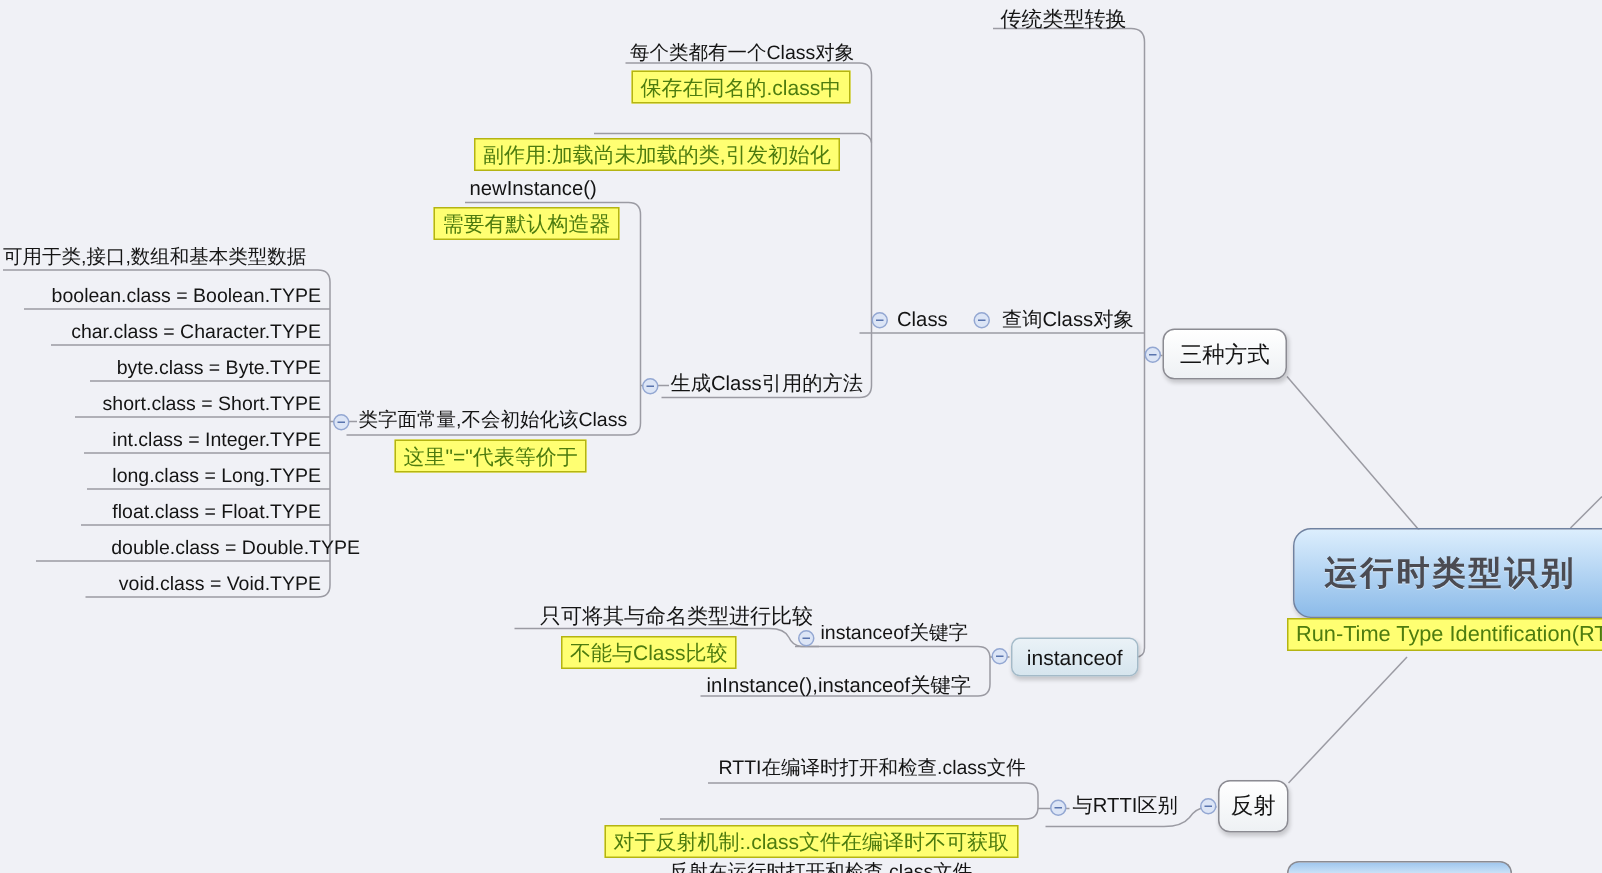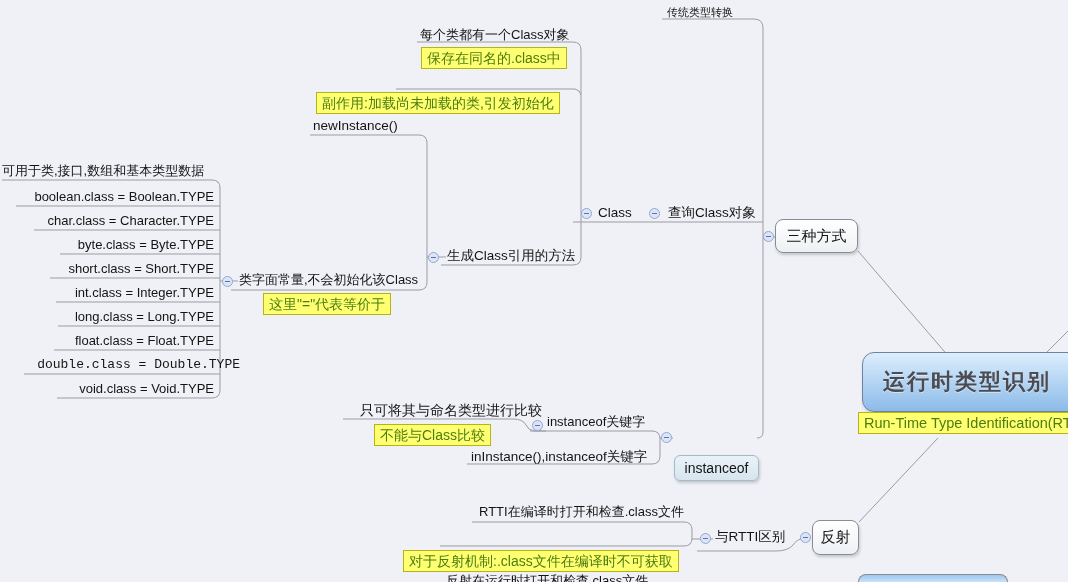--- a/index.html
+++ b/index.html
@@ -25,21 +25,20 @@
   .box{
     position:absolute;box-sizing:border-box;border:1px solid #8b8b92;border-radius:8px;
     background:linear-gradient(#ffffff,#eef1f4);
     display:flex;align-items:center;justify-content:center;
     box-shadow:1px 2px 3px rgba(0,0,0,0.18);
     color:#141414;white-space:nowrap;
   }
   #node-instanceof{
     background:linear-gradient(#eaf2f7,#d6e5ee);border:1px solid #a3bac8;border-radius:6px;
     font-size:14px;
-    margin-top:30px;
   }
   #central-box{
     background:linear-gradient(#dceefd,#8cbbe9);border:1px solid #7082a0;border-radius:12px;
     justify-content:flex-start;padding-left:20px;
   }
   #central-title{
     font-size:22px;font-weight:bold;letter-spacing:2px;color:#4b4b52;
     text-shadow:0 1px 0 rgba(255,255,255,0.5);
   }
   #bottom-strip{
@@ -67,37 +66,38 @@
     <path d="M2 180 H212 Q220 180 220 188 V390 Q220 398 212 398 H57"></path>
     <path d="M16 206 H220 M34 230 H220 M60 254 H220 M50 278 H220 M56 302 H220 M58 326 H220 M54 350 H220 M24 374 H220"></path>
     <path d="M530 431 H652 Q660 431 660 439 V456 Q660 464 652 464 H467"></path>
     <path d="M660 438 H673"></path>
     <path d="M343 419 H513 Q523 419 526 425 Q528 430 534 431 H546"></path>
     <path d="M472 522 H684 Q692 522 692 530 V538 Q692 546 684 546 H440"></path>
     <path d="M692 539 H713"></path>
     <path d="M697 551 H776 Q788 551 793 545 Q797 539 804 538 H811"></path>
   </svg>
 
-  <div class="t" style="left:667px;top:4px;font-size:11px;">传统类型转换</div>
+  <div class="t" style="left:667px;top:4px;font-size:14px;">传统类型转换</div>
 
   <div class="t" style="left:420px;top:27px;">每个类都有一个Class对象</div>
   <div class="note" style="left:421px;top:47px;">保存在同名的.class中</div>
   <div class="t" style="left:400px;top:58px;font-size:17px;margin-top:36px;">Class.forName</div>
   <div class="note" style="left:316px;top:92px;">副作用:加载尚未加载的类,引发初始化</div>
   <div class="t" style="left:313px;top:118px;font-size:13.5px;">newInstance()</div>
+  <div class="note" style="left:289px;top:138px;">需要有默认构造器</div>
 
   <div class="t" style="left:2px;top:163px;">可用于类,接口,数组和基本类型数据</div>
   <div class="t" style="right:854px;top:189px;">boolean.class = Boolean.TYPE</div>
   <div class="t" style="right:854px;top:213px;">char.class = Character.TYPE</div>
   <div class="t" style="right:854px;top:237px;">byte.class = Byte.TYPE</div>
   <div class="t" style="right:854px;top:261px;">short.class = Short.TYPE</div>
   <div class="t" style="right:854px;top:285px;">int.class = Integer.TYPE</div>
   <div class="t" style="right:854px;top:309px;">long.class = Long.TYPE</div>
   <div class="t" style="right:854px;top:333px;">float.class = Float.TYPE</div>
-  <div class="t" style="right:828px;top:357px;font-family:Liberation Mono, monospace;">double.class = Double.TYPE</div>
+  <div class="t" style="right:828px;top:357px;">double.class = Double.TYPE</div>
   <div class="t" style="right:854px;top:381px;">void.class = Void.TYPE</div>
 
   <div class="t" style="left:239px;top:272px;">类字面常量,不会初始化该Class</div>
   <div class="note" style="left:263px;top:293px;">这里"="代表等价于</div>
   <div class="t" style="left:447px;top:248px;font-size:13.5px;">生成Class引用的方法</div>
   <div class="t" style="left:598px;top:205px;font-size:13.5px;">Class</div>
   <div class="t" style="left:668px;top:205px;font-size:13.5px;">查询Class对象</div>
 
   <div class="box" style="left:775px;top:219px;width:83px;height:34px;font-size:15px;">
     <span>三种方式</span>

